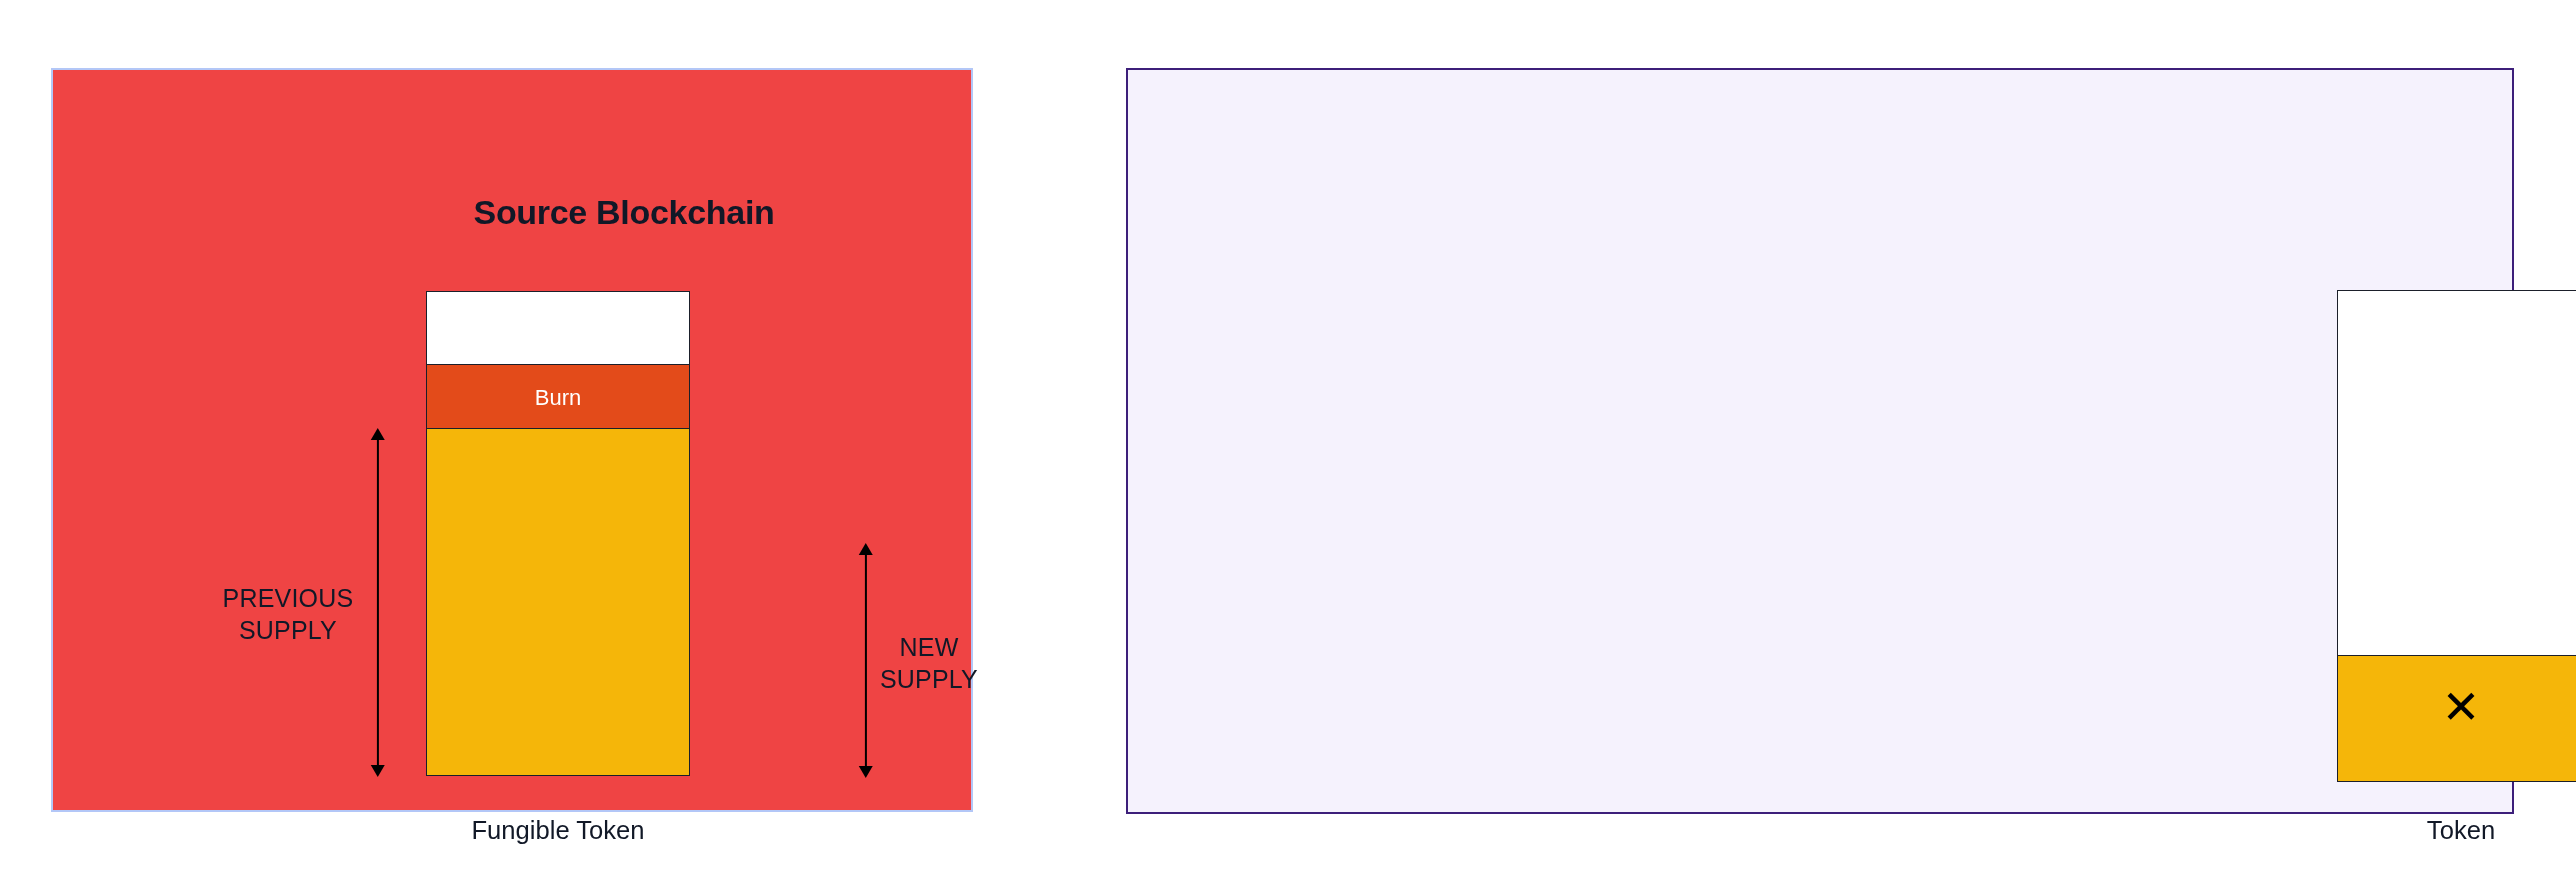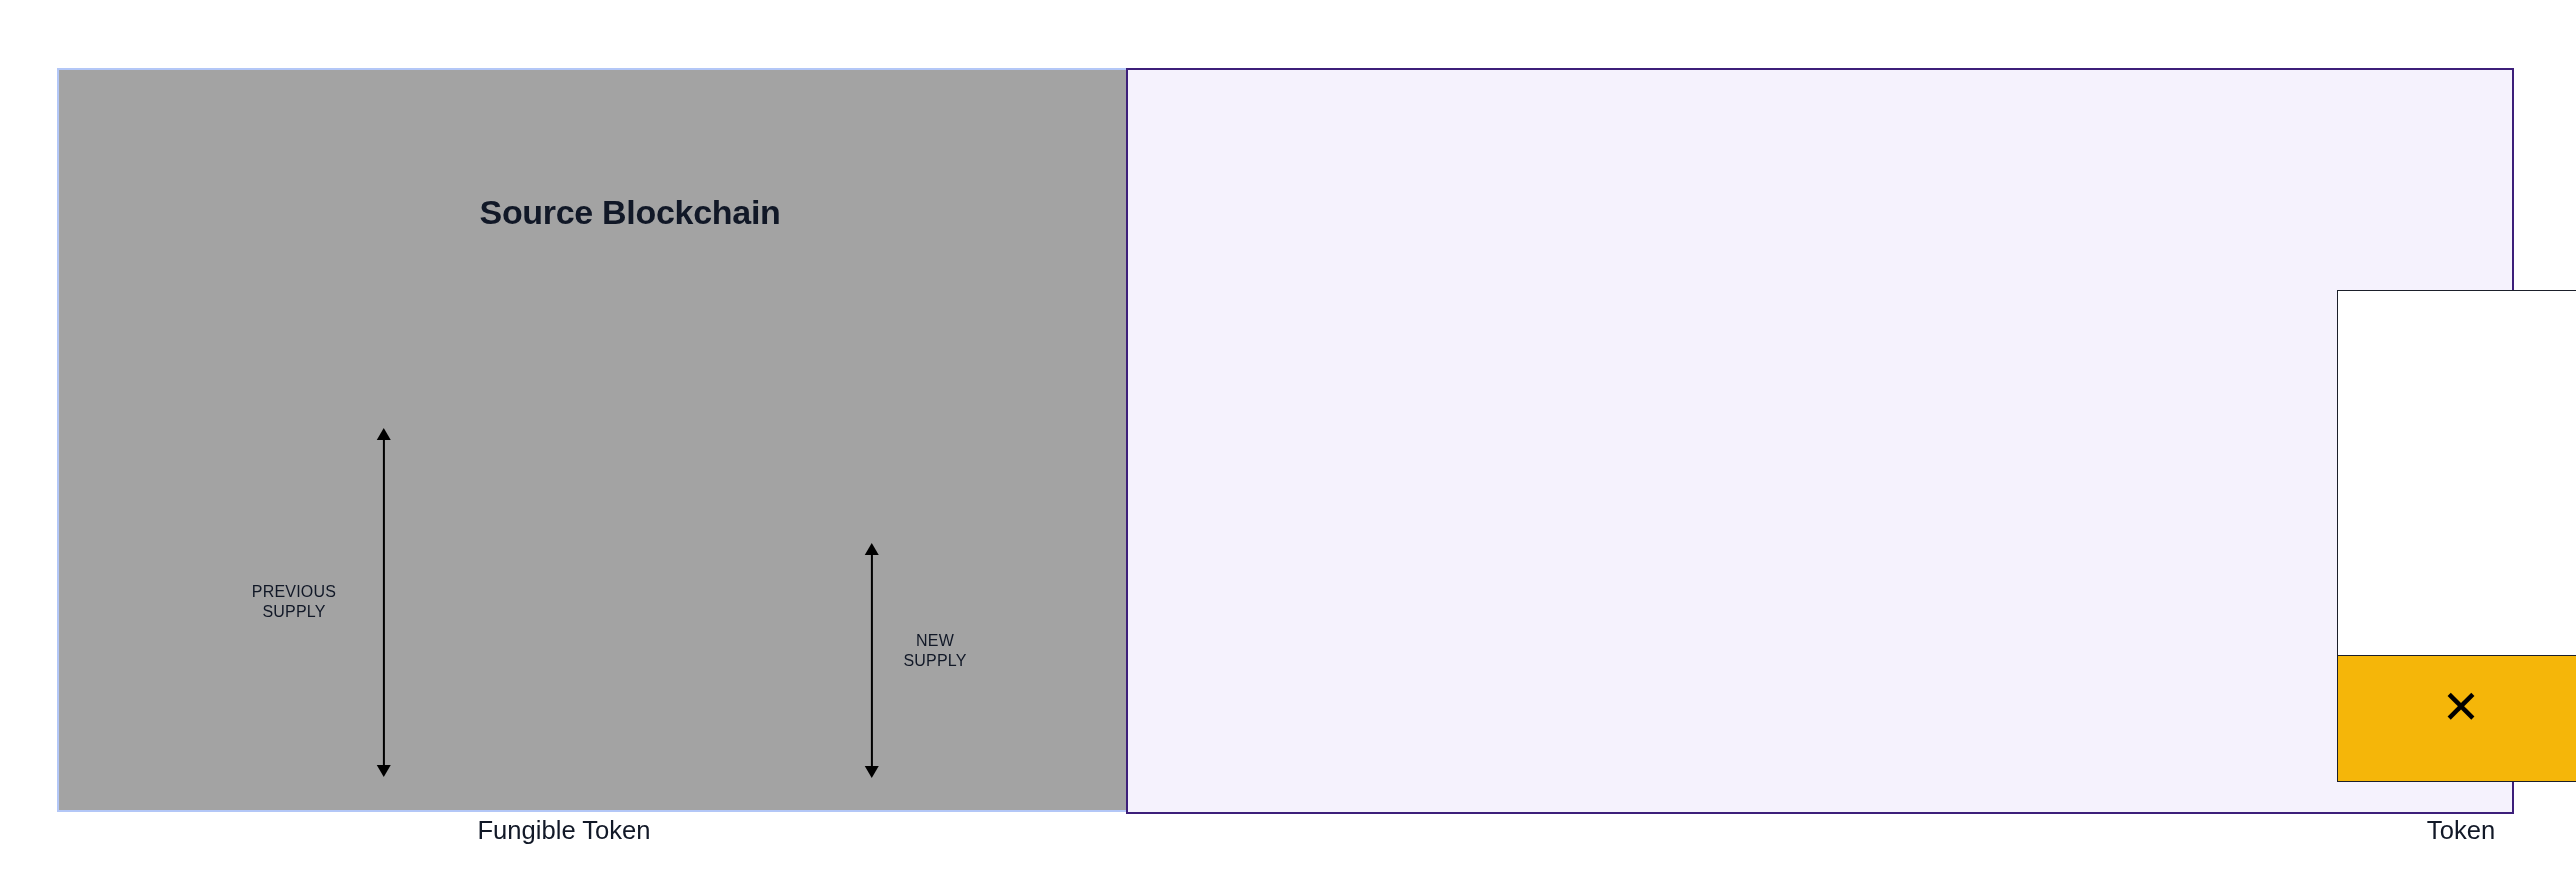--- a/index.html
+++ b/index.html
@@ -3,22 +3,22 @@
 <meta charset="utf-8">
 <style>
   html,body{margin:0;padding:0;background:#ffffff;}
   body{
     width:2576px;height:881px;position:relative;overflow:hidden;
     font-family:"Liberation Sans","DejaVu Sans",sans-serif;
     -webkit-font-smoothing:antialiased;
   }
   .panel{position:absolute;box-sizing:border-box;}
   #source-panel{
-    left:57px;top:68px;width:1071px;height:744px;
-    background:#a3a3a3;border:2.2px solid #b3c7f7;
+    left:51px;top:68px;width:922px;height:744px;
+    background:#ef4444;border:2.2px solid #b3c7f7;
   }
   #dest-panel{
     left:1126px;top:68px;width:1388px;height:746px;
     background:#f5f2fd;border:2.8px solid #3d1f7a;
   }
   .panel-title{
     position:absolute;transform:translateX(-50%);
     white-space:nowrap;font-weight:bold;color:#111827;
     font-size:34px;letter-spacing:-0.3px;line-height:1;
   }
@@ -66,33 +66,39 @@
     width:0;height:0;border-left:7.2px solid transparent;border-right:7.2px solid transparent;
   }
   .vmeasure .head.up{top:0;border-bottom:12.2px solid #000000;}
   .vmeasure .head.down{bottom:0;border-top:12.2px solid #000000;}
 
   #prev-supply-arrow{left:325px;top:358px;height:349px;}
   #new-supply-arrow{left:813px;top:473px;height:235px;}
 
   .measure-label{
     position:absolute;transform:translateX(-50%);
-    text-align:center;font-size:16px;color:#111827;
+    text-align:center;font-size:25px;color:#111827;
     line-height:1.28;white-space:pre-line;letter-spacing:0.2px;
   }
   #prev-supply-label{left:235px;top:512px;}
   #new-supply-label{left:876px;top:561px;}
 </style>
 </head>
 <body>
 
 <div class="panel" id="source-panel">
 
   <div class="panel-title" id="source-title">Source Blockchain</div>
 
+  <div class="bar" id="src-bar">
+    <div class="seg seg-burn" id="src-burn">
+      <div class="seg-label">Burn</div>
+    </div>
+    <div class="seg seg-yellow" id="src-yellow"></div>
+  </div>
 
   <div class="bar-caption" id="src-caption">Fungible Token</div>
 
   <div class="vmeasure" id="prev-supply-arrow">
     <div class="head up"></div>
     <div class="shaft"></div>
     <div class="head down"></div>
   </div>
   <div class="measure-label" id="prev-supply-label">PREVIOUS
 SUPPLY</div>

